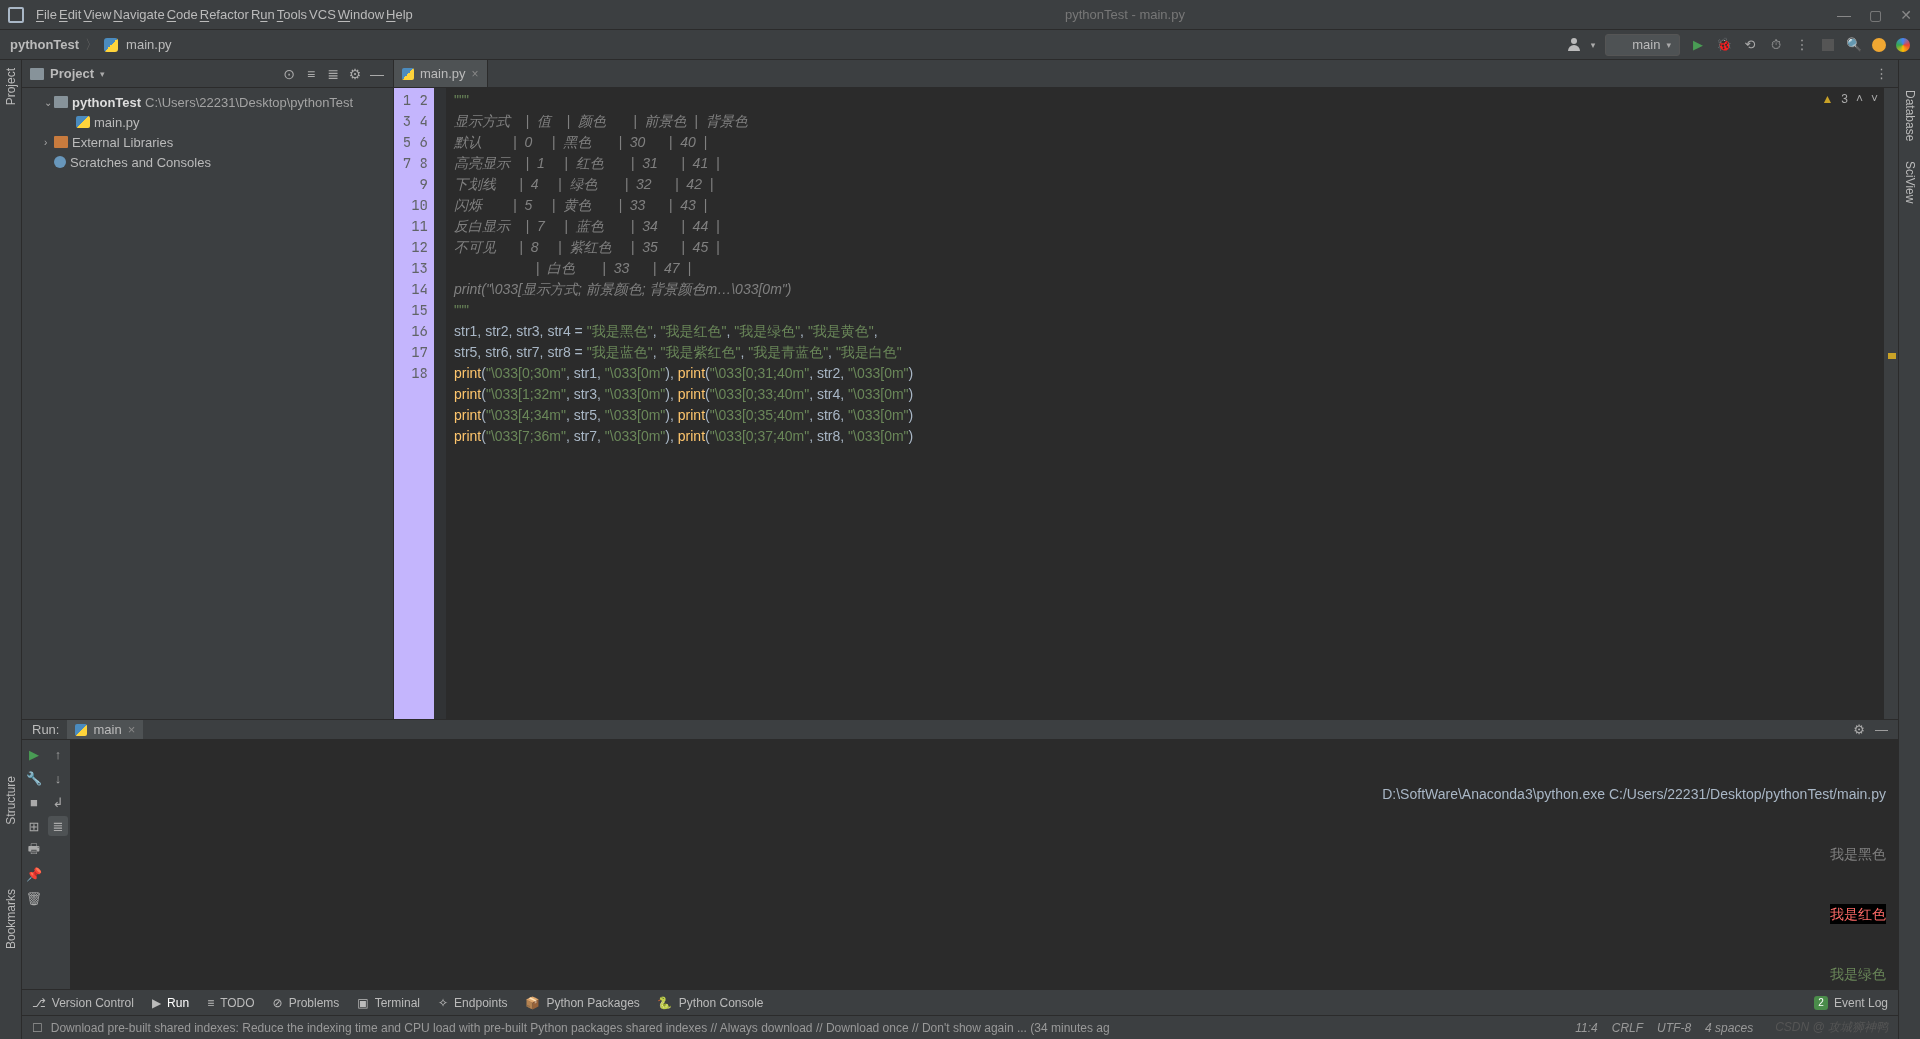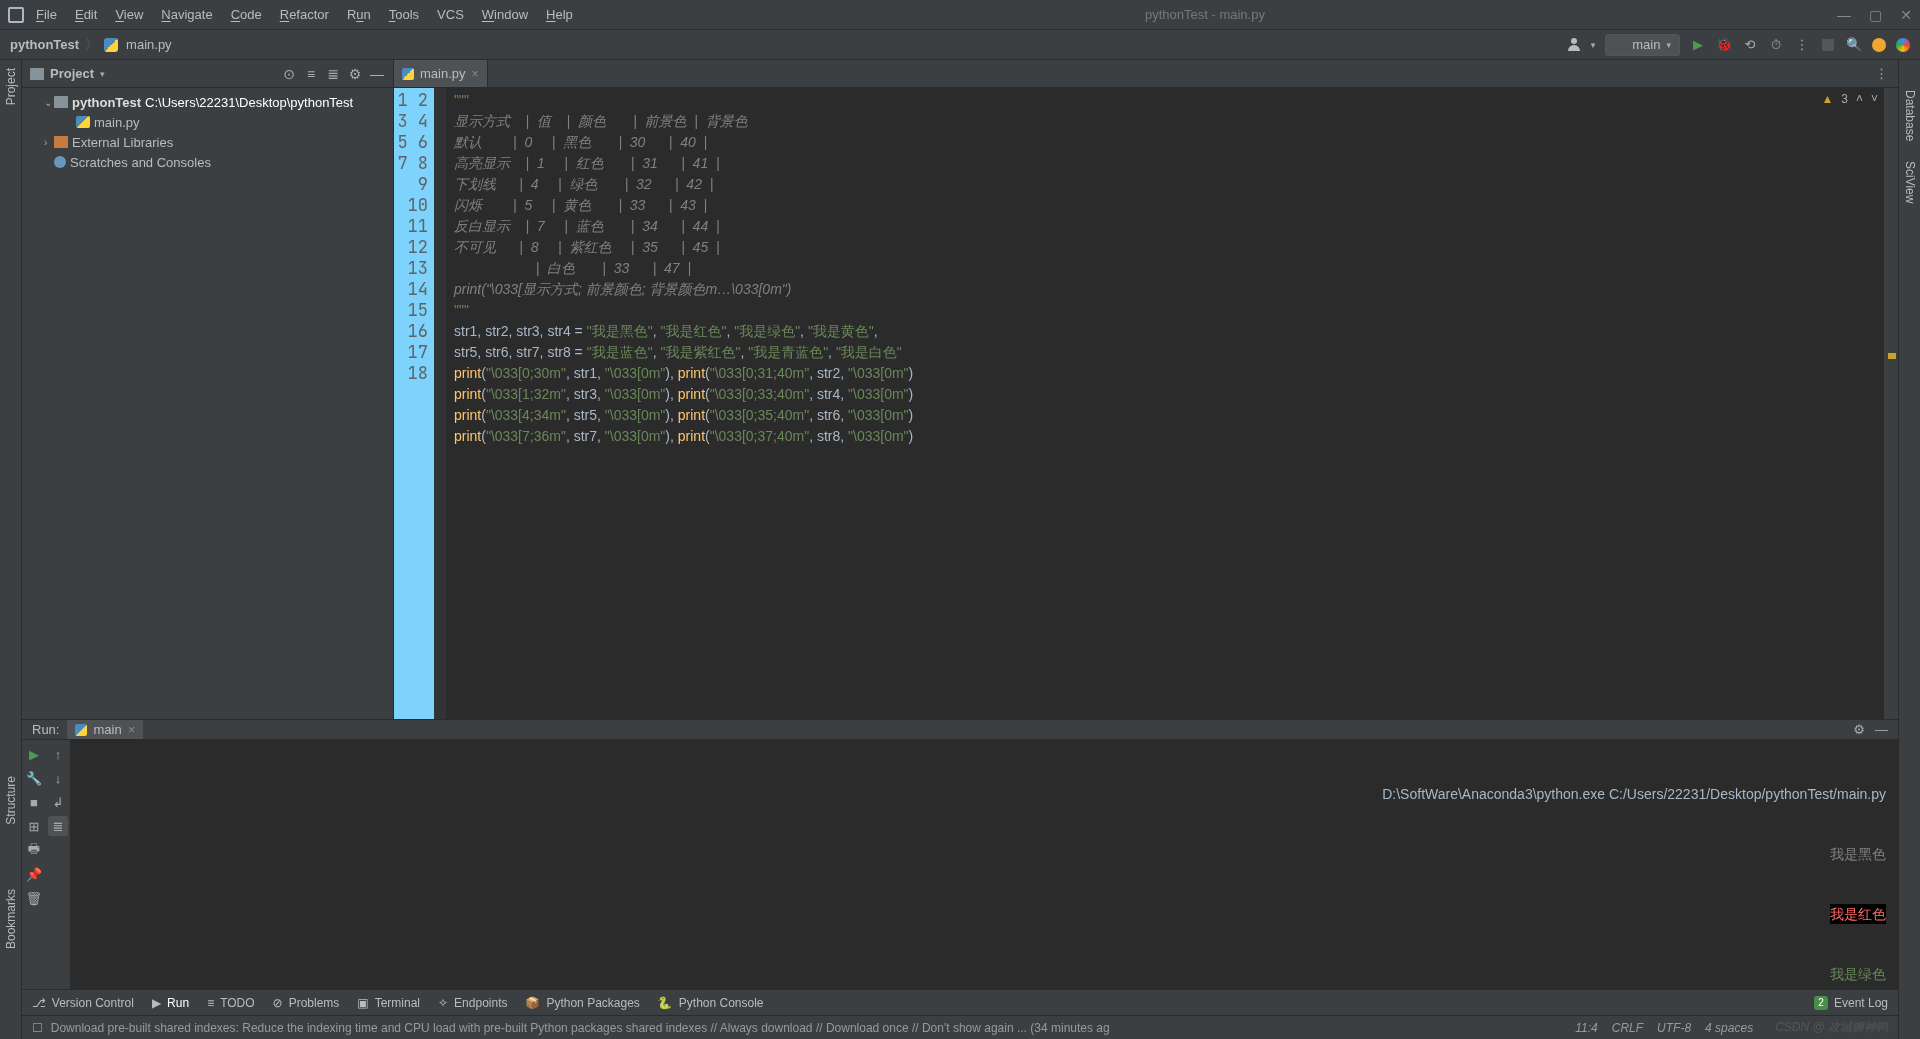--- a/index.html
+++ b/index.html
@@ -2,21 +2,21 @@
 <html><head>
 <meta charset="utf-8">
 <style>
 * { margin: 0; padding: 0; box-sizing: border-box; font-family: "Segoe UI", Arial, sans-serif; }
 body { background: #3c3f41; color: #bbbbbb; font-size: 13px; overflow: hidden; width: 1920px; height: 1039px; display: flex; flex-direction: column; }
 
 
 .titlebar { height: 30px; background: #3c3f41; display: flex; align-items: center; padding: 0 8px; border-bottom: 1px solid #2b2b2b; }
 .titlebar .app-icon { width: 16px; height: 16px; background: #3c3f41; margin-right: 12px; position:relative; }
 .titlebar .app-icon::before { content:""; position:absolute; inset:0; border:2px solid #a9b7c6; border-radius:2px; }
-.titlebar .menu { display: flex; gap: 18px; }
+.titlebar .menu { display: flex; gap: 2px; }
 .titlebar .menu span { cursor: pointer; }
 .titlebar .menu span u { text-decoration: underline; text-underline-offset: 2px; }
 .titlebar .center-title { flex: 1; text-align: center; color: #777; }
 .titlebar .win-btns { display: flex; gap: 18px; color: #888; }
 .titlebar .win-btns span { cursor: pointer; font-size: 14px; }
 
 
 .navbar { height: 30px; background: #3c3f41; display: flex; align-items: center; padding: 0 10px; border-bottom: 1px solid #2b2b2b; }
 .navbar .crumb { display: flex; align-items: center; gap: 4px; }
 .navbar .crumb .sep { color: #666; margin: 0 2px; }
@@ -60,36 +60,36 @@
 .project .tree { padding: 4px 0; font-size:13px; }
 .project .tree .node { display:flex; align-items:center; height:20px; padding-left:8px; cursor:pointer; }
 .project .tree .node .arrow { width:10px; display:inline-block; color:#aaa; font-size:10px; }
 .project .tree .node .fico { width:14px; height:12px; display:inline-block; margin-right:4px; }
 .project .tree .node .fico.folder { background:#87939a; border-radius:1px; }
 .project .tree .node .fico.py { background: linear-gradient(135deg,#4b8bbe 50%,#ffd43b 50%); border-radius:2px; }
 .project .tree .node .fico.lib { background:#c87b3e; border-radius:1px; }
 .project .tree .node .fico.scratch { background:#6897bb; border-radius:50%; width:12px; height:12px; }
 .project .tree .node .label { color:#bbb; }
 .project .tree .node .label b { color:#ddd; font-weight:bold; }
-.project .tree .node .path { color:#ffffff; margin-left:4px; }
+.project .tree .node .path { color:#a3a3a3; margin-left:4px; }
 .project .tree .indent1 { padding-left:22px; }
 .project .tree .indent2 { padding-left:44px; }
 
 
 .editor { flex:1; background:#2b2b2b; display:flex; flex-direction:column; }
 .editor .tabs { height:28px; background:#3c3f41; display:flex; align-items:center; border-bottom:1px solid #2b2b2b; }
 .editor .tab { display:flex; align-items:center; height:100%; padding:0 8px; background:#4e5254; border-right:1px solid #2b2b2b; gap:6px; cursor:pointer; }
 .editor .tab .py-ico { width:12px; height:12px; background: linear-gradient(135deg,#4b8bbe 50%,#ffd43b 50%); border-radius:2px; }
 .editor .tab .close { color:#888; font-size:12px; }
 .editor .tabs .spacer { flex:1; }
 .editor .tabs .menu-dots { padding:0 10px; color:#aaa; cursor:pointer; }
 .editor .topright { position:absolute; right:42px; top:92px; display:flex; align-items:center; gap:8px; color:#aaa; z-index:5; font-size:12px; }
 .editor .topright .warn-ico { color:#c9a227; }
 .editor .code { flex:1; display:flex; overflow:hidden; position:relative; }
-.editor .gutter { width:40px; background:#7dd3fc; color:#606366; text-align:right; padding:2px 6px 2px 2px; font-family: "JetBrains Mono", "Consolas", monospace; font-size:17px; line-height:21px; }
+.editor .gutter { width:40px; background:#c4b5fd; color:#606366; text-align:right; padding:2px 6px 2px 2px; font-family: "JetBrains Mono", "Consolas", monospace; font-size:14px; line-height:21px; }
 .editor .foldgut { width:12px; background:#313335; }
 .editor .lines { flex:1; padding:2px 0 2px 8px; font-family: "JetBrains Mono", "Consolas", monospace; font-size:14px; line-height:21px; white-space:pre; }
 .editor .lines .c { color:#808080; font-style:italic; }
 .editor .lines .s { color:#6a8759; }
 .editor .lines .n { color:#a9b7c6; }
 .editor .lines .v { color:#a9b7c6; }
 .editor .lines .fn { color:#ffc66d; }
 .editor .scrollbar { width:14px; background:#3c3f41; position:relative; }
 .editor .scrollbar .mark { position:absolute; right:2px; width:8px; height:6px; background:#c9a227; top:42%; }
 

